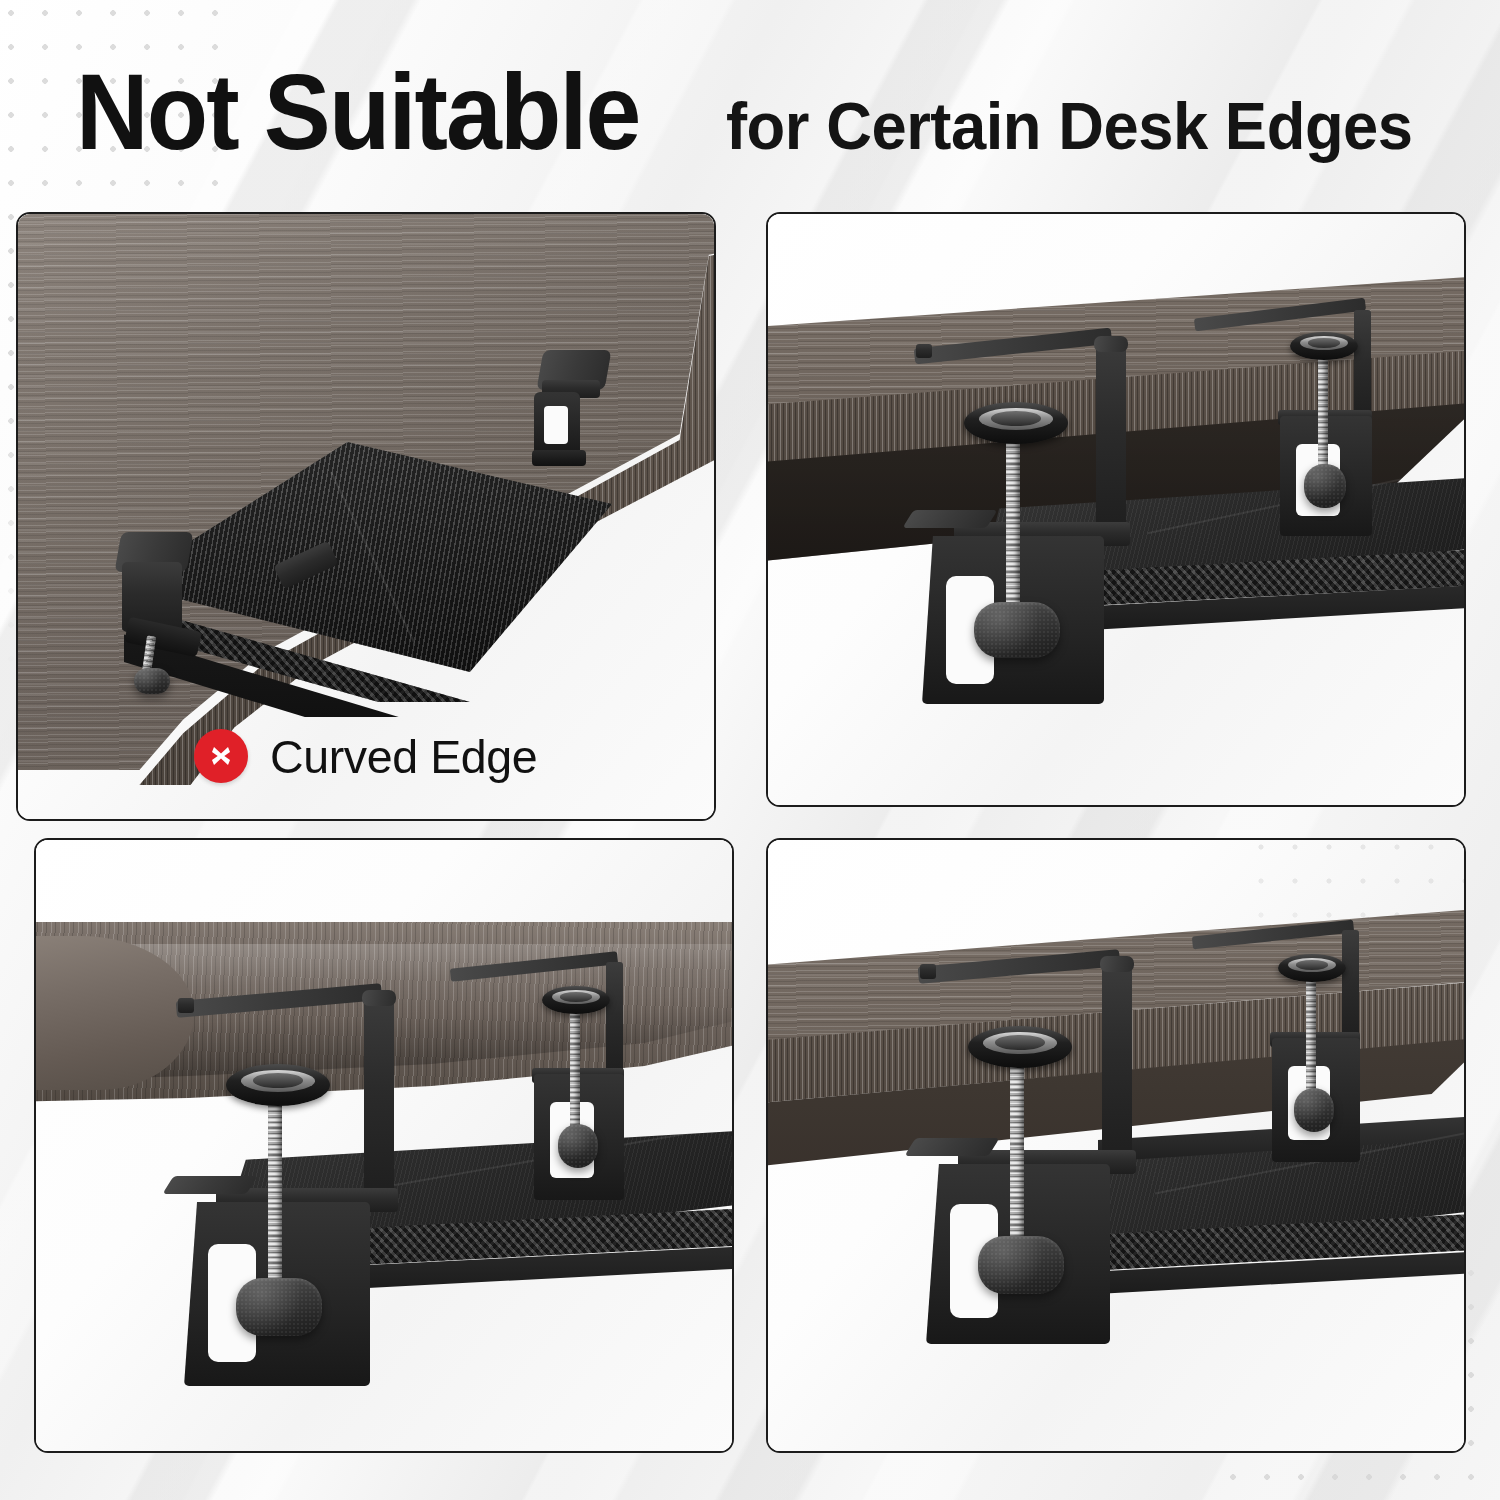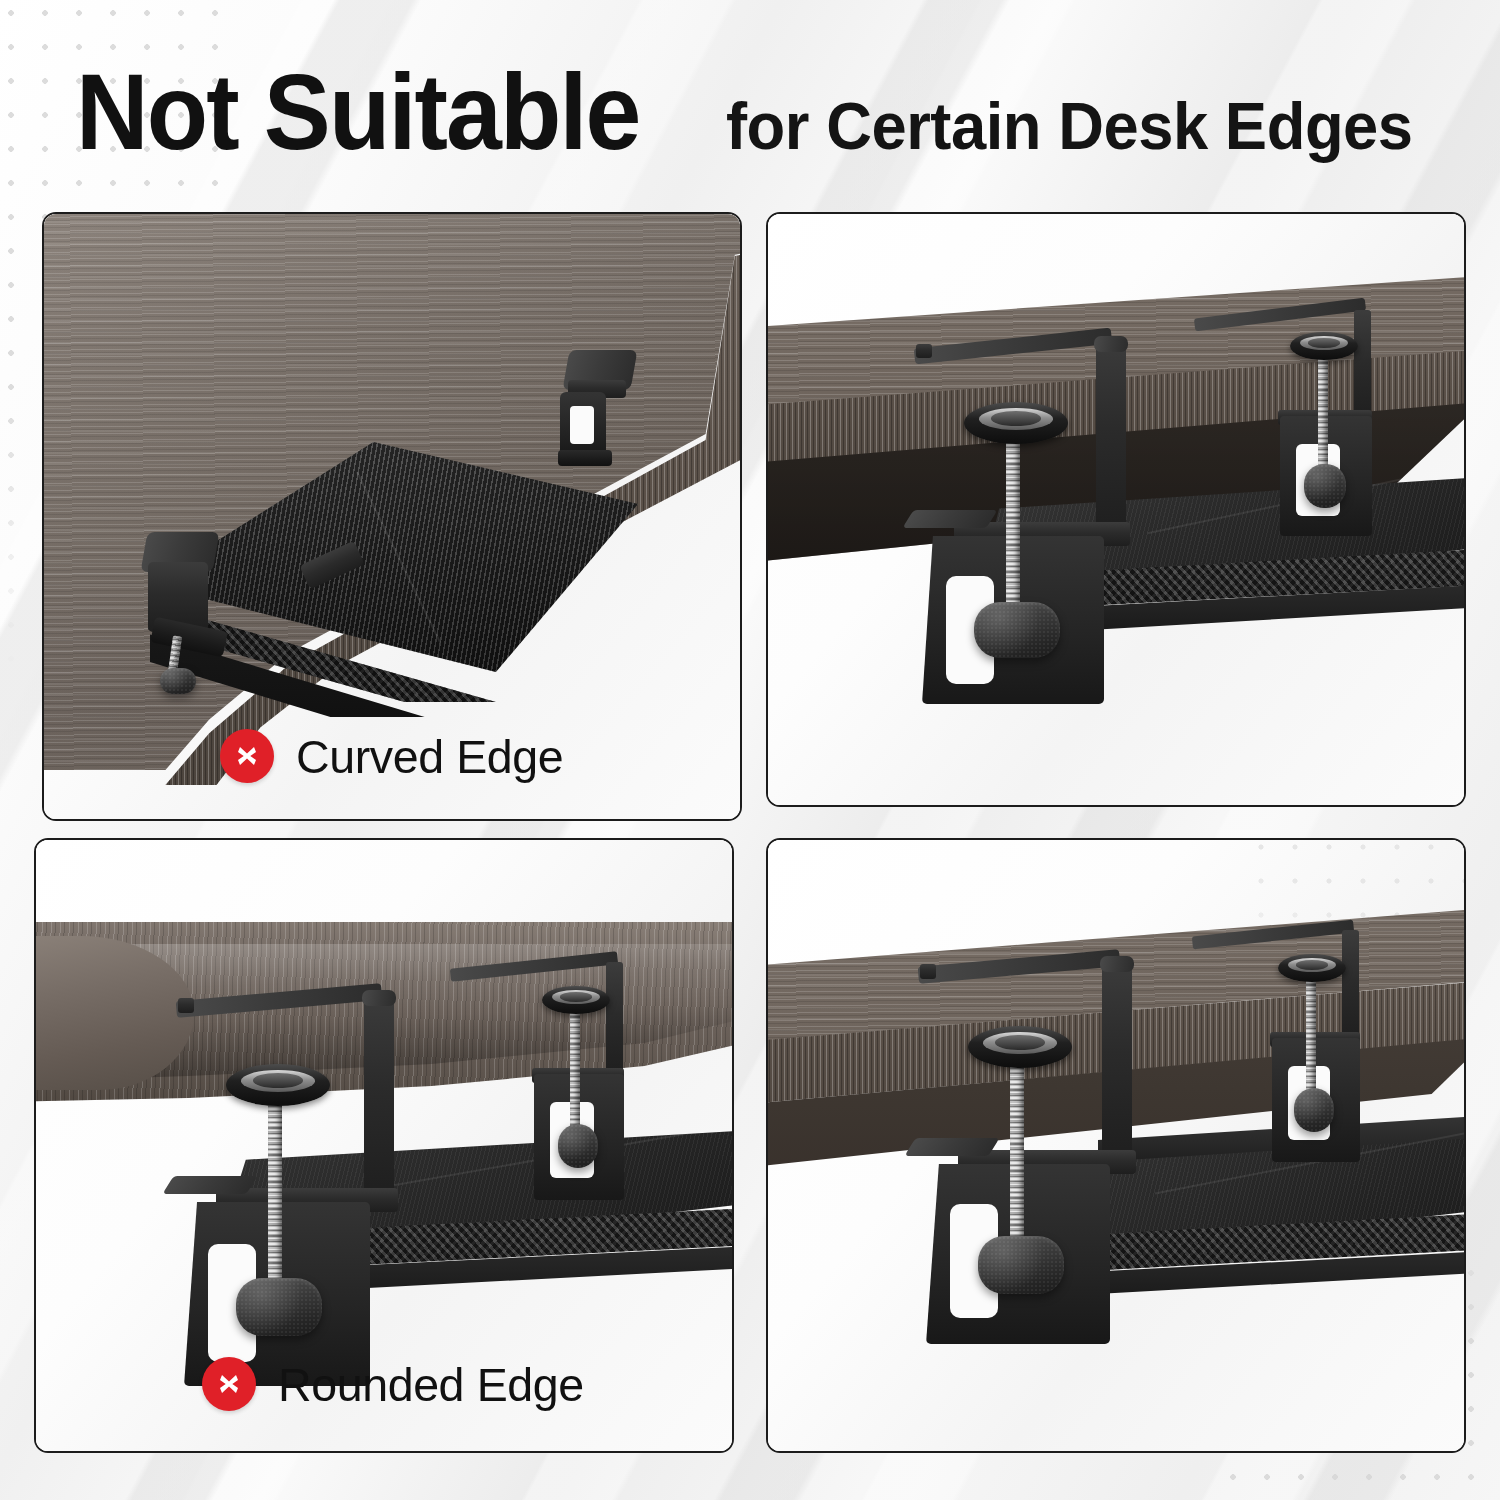--- a/index.html
+++ b/index.html
@@ -72,21 +72,21 @@
   }
 
   
   .panel{
     position:absolute;
     background:#fbfbfb;
     border:2.5px solid #1c1c1c;
     border-radius:14px;
     overflow:hidden;
   }
-  .p1{left:42px;  top:212px;  width:700px; height:609px;}
+  .p1{left:16px;  top:212px;  width:700px; height:609px;}
   .p2{left:766px; top:212px;  width:700px; height:595px;}
   .p3{left:34px;  top:838px;  width:700px; height:615px;}
   .p4{left:766px; top:838px;  width:700px; height:615px;}
 
   .scene{position:absolute;inset:0;overflow:hidden;background:#fcfcfc;}
   .scene-bg{
     position:absolute;inset:0;
     background:linear-gradient(130deg,#ffffff 0%,#fdfdfd 35%,#f4f4f4 62%,#fbfbfb 100%);
   }
   .scene-dots{
@@ -433,28 +433,20 @@
       <div class="screw" style="left:102px;top:120px;width:14px;height:212px;"></div>
       <div class="pad" style="left:60px;top:92px;width:104px;height:42px;">
         <div class="disc"></div>
           <div class="ring"></div>
           <div class="ring2"></div>
       </div>
       <div class="knob" style="left:70px;top:306px;width:86px;height:58px;border-radius:26px;"></div>
     </div>
   </div>
 
-  <div class="label lbl3">
-    <span class="xbadge">
-      <svg width="34" height="34" viewBox="0 0 34 34" aria-hidden="true">
-        <path d="M10 8 L17 14.4 L24 8 L26 13 L20.3 17 L26 21 L24 26 L17 19.6 L10 26 L8 21 L13.7 17 L8 13 Z" fill="#ffffff"></path>
-      </svg>
-    </span>
-    <span class="label-text">Rounded Edge</span>
-  </div>
 </div>
 
 <div class="panel p4">
   <div class="scene">
     <div class="scene-bg"></div>
     <div class="scene-dots"></div>
 
     <div style="position:absolute;left:-8px;top:68px;width:730px;height:190px;
          clip-path:polygon(0% 30%, 100% 0%, 100% 38%, 0% 70%);">
       <div class="wood" style="inset:0;"></div>

